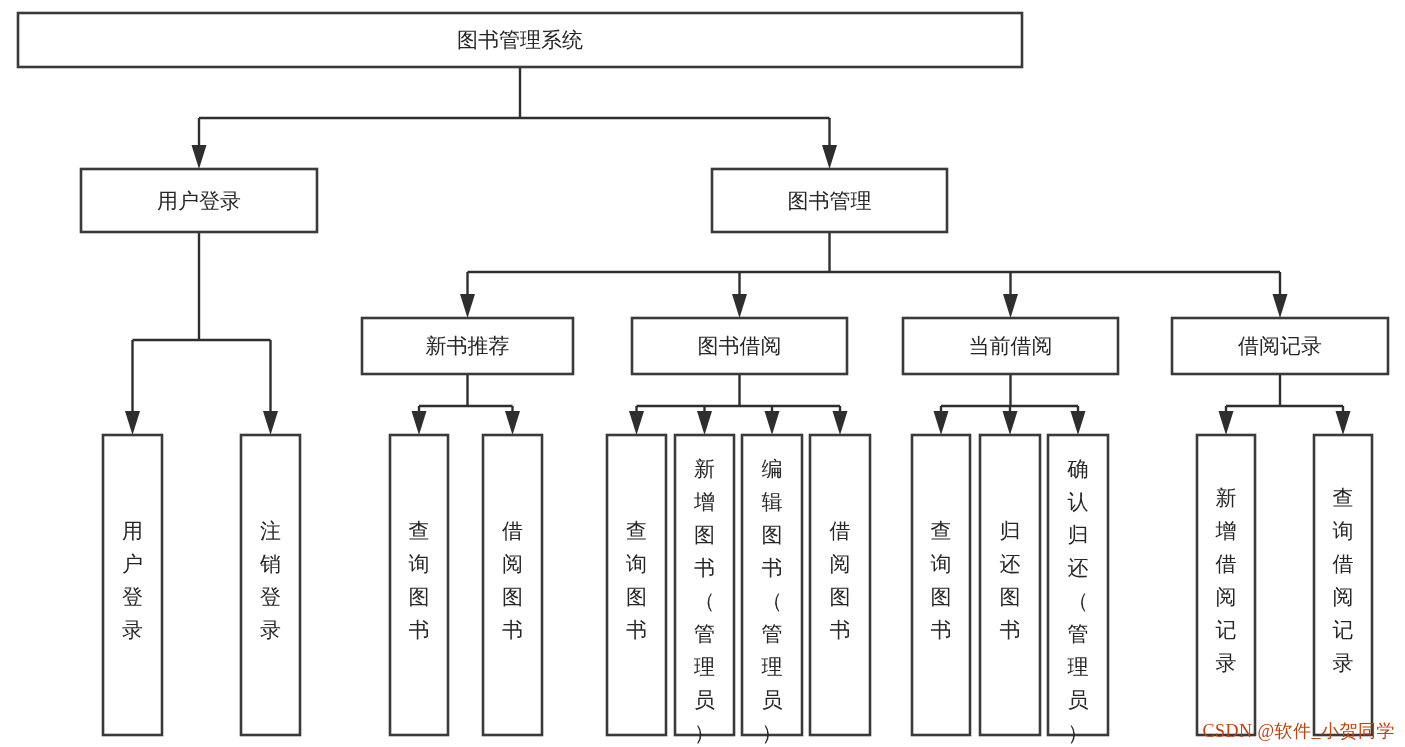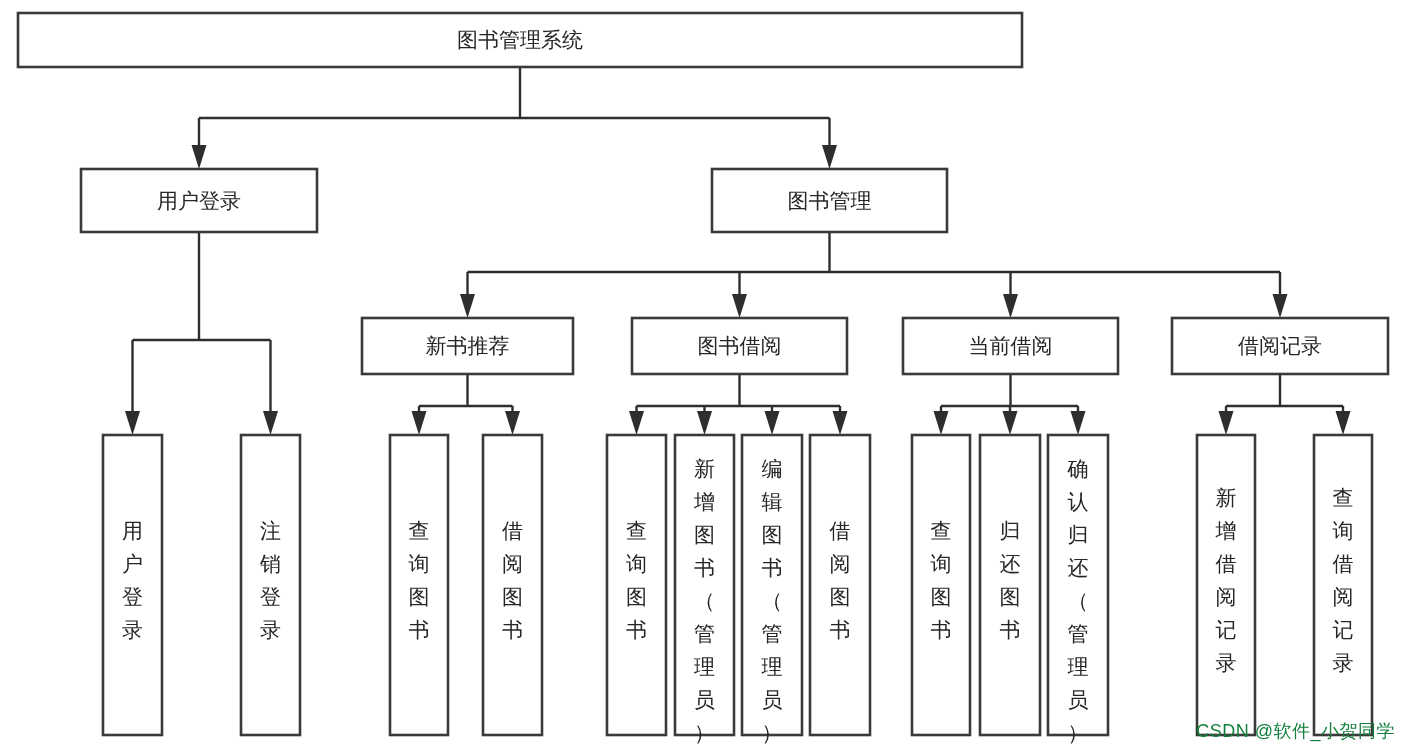--- a/index.html
+++ b/index.html
@@ -52,23 +52,23 @@
     stroke-linecap: butt;
   }
   .arrow-head {
     fill: #2e2e2e;
     stroke: none;
   }
   .watermark {
     position: absolute;
     right: 10px;
     bottom: 4px;
-    color: #15803d;
+    color: #c2410c;
     font-size: 18px;
-    font-family: Liberation Sans, sans-serif;
+    font-family: Liberation Serif, serif;
     white-space: nowrap;
     pointer-events: none;
     letter-spacing: 0.5px;
   }
 </style>
 </head>
 <body>
 
 <div id="diagram-root">
 

